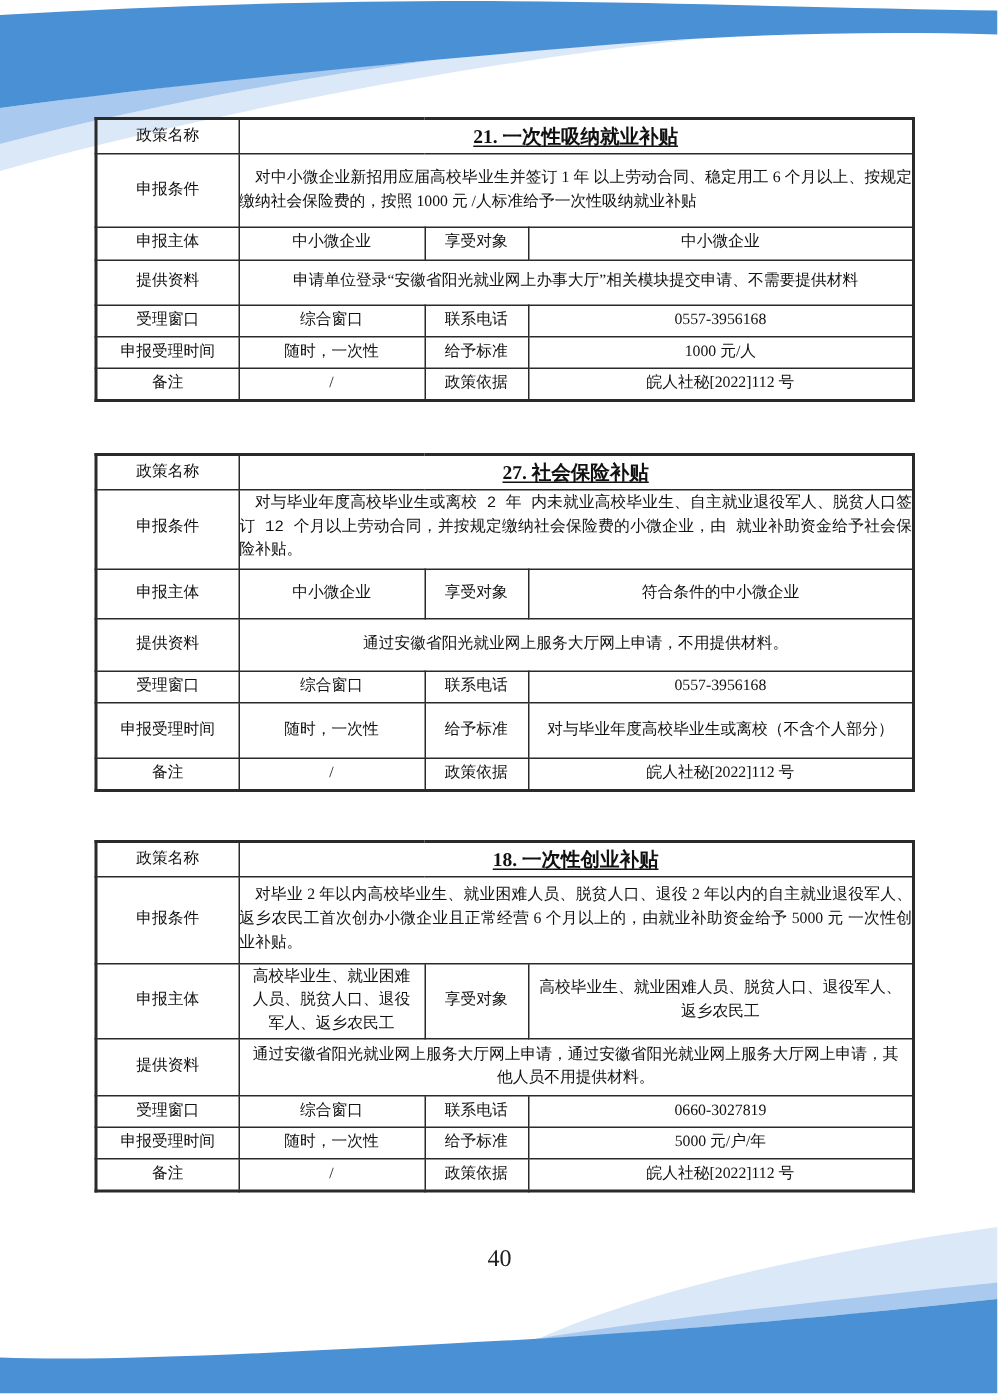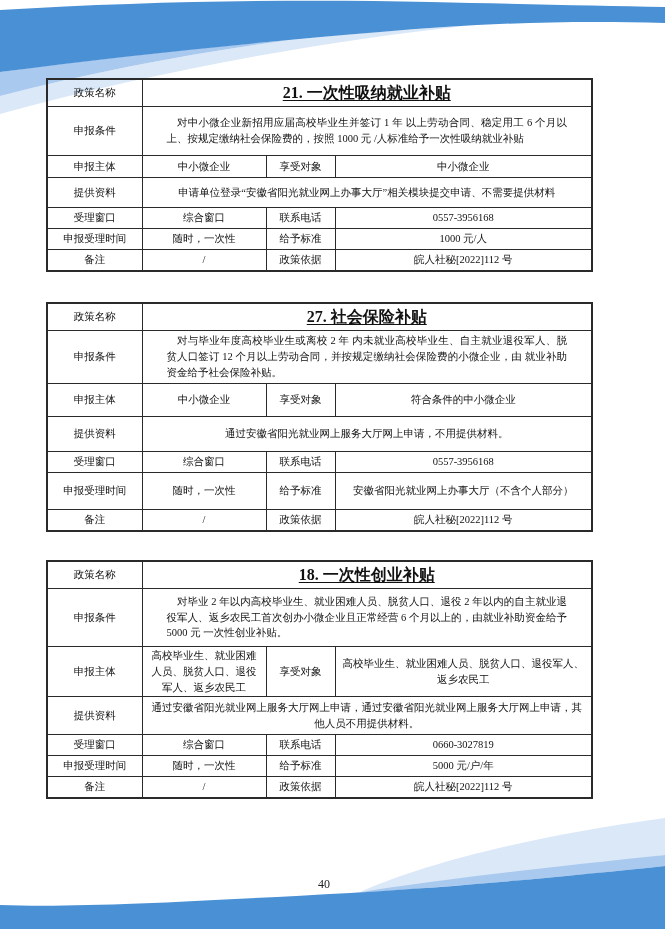--- a/index.html
+++ b/index.html
@@ -4,54 +4,54 @@
 <style>
   html,body{margin:0;padding:0;}
   body{
     width:665px;height:929px;position:relative;background:#ffffff;overflow:hidden;
     font-family:"Liberation Serif","DejaVu Serif",serif;color:#1a1a1a;
   }
   .deco{position:absolute;left:0;pointer-events:none;}
   #deco-top{top:0;}
   #deco-bottom{bottom:0;}
   .policy-table{
-    position:absolute;left:46px;width:545px;
+    position:absolute;left:63px;width:545px;
     border-collapse:collapse;table-layout:fixed;
     background:transparent;
     font-size:10.5px;line-height:1.5;color:#111;
   }
   .policy-table td{
     border:1px solid #2a2a2a;
     text-align:center;vertical-align:middle;
     padding:1px 6px;
     overflow:hidden;
   }
   .policy-table{border:2px solid #2a2a2a;}
   .c1{width:95px;} .c2{width:124px;} .c3{width:69px;} .c4{width:257px;}
   td.title{
-    font-weight:bold;font-size:16px;
+    font-weight:bold;font-size:13px;
     text-decoration:underline;text-underline-offset:2px;
   }
   td.cond{
     text-align:justify;text-indent:1em;
-    padding:2px 24px;
+    padding:2px 0;
   }
   #t1{top:78px;}  #t2{top:302px;}  #t3{top:560px;}
   #t1 .r-title td{height:18px;} #t1 .r-cond td{height:44px;} #t1 .r-subj td{height:19px;}
   #t1 .r-mat td{height:27px;}   #t1 .r-win td{height:18px;}  #t1 .r-time td{height:18px;}
   #t1 .r-rem td{height:18px;}
-  #t2 .r-title td{height:16px;} #t2 .r-cond td{height:48px;} #t2 .r-subj td{height:30px;}
+  #t2 .r-title td{height:16px;} #t2 .r-cond td{height:48px;font-family:Liberation Mono, monospace;} #t2 .r-subj td{height:30px;}
   #t2 .r-mat td{height:32px;}   #t2 .r-win td{height:18px;}  #t2 .r-time td{height:34px;}
   #t2 .r-rem td{height:18px;}
   #t3 .r-title td{height:18px;} #t3 .r-cond td{height:53px;margin-top:39px;} #t3 .r-subj td{height:46px;}
   #t3 .r-mat td{height:35px;}   #t3 .r-win td{height:18px;}  #t3 .r-time td{height:18px;}
   #t3 .r-rem td{height:18px;}
   #page-number{
-    position:absolute;left:318px;top:877px;width:30px;
-    text-align:left;font-size:12px;color:#222;
+    position:absolute;left:318px;top:831px;width:30px;
+    text-align:center;font-size:16px;color:#222;
   }
 </style>
 </head>
 <body>
 
 <svg id="deco-top" class="deco" width="665" height="125" viewBox="0 0 665 125">
   <path fill="#dbe8f8" d="M0,96 C100,70 200,52 290,40 C350,34 420,28 465,26 C330,40 150,72 0,114 Z"></path>
   <path fill="#a9c9ee" d="M0,72 C120,56 220,46 290,40 C200,52 100,70 0,96 Z"></path>
   <path fill="#4a90d5" d="M0,10 C150,1 300,-1 430,2 C520,4 600,6 665,7 L665,23 C560,20 470,24 380,32 C260,42 120,56 0,72 Z"></path>
 </svg>
@@ -138,21 +138,21 @@
   <tr class="r-win">
     <td>受理窗口</td>
     <td>综合窗口</td>
     <td>联系电话</td>
     <td>0557-3956168</td>
   </tr>
   <tr class="r-time">
     <td>申报受理时间</td>
     <td>随时，一次性</td>
     <td>给予标准</td>
-    <td>安徽省阳光就业网上办事大厅（不含个人部分）</td>
+    <td>对与毕业年度高校毕业生或离校（不含个人部分）</td>
   </tr>
   <tr class="r-rem">
     <td>备注</td>
     <td>/</td>
     <td>政策依据</td>
     <td>皖人社秘[2022]112 号</td>
   </tr>
 </tbody>
   </table>
 

